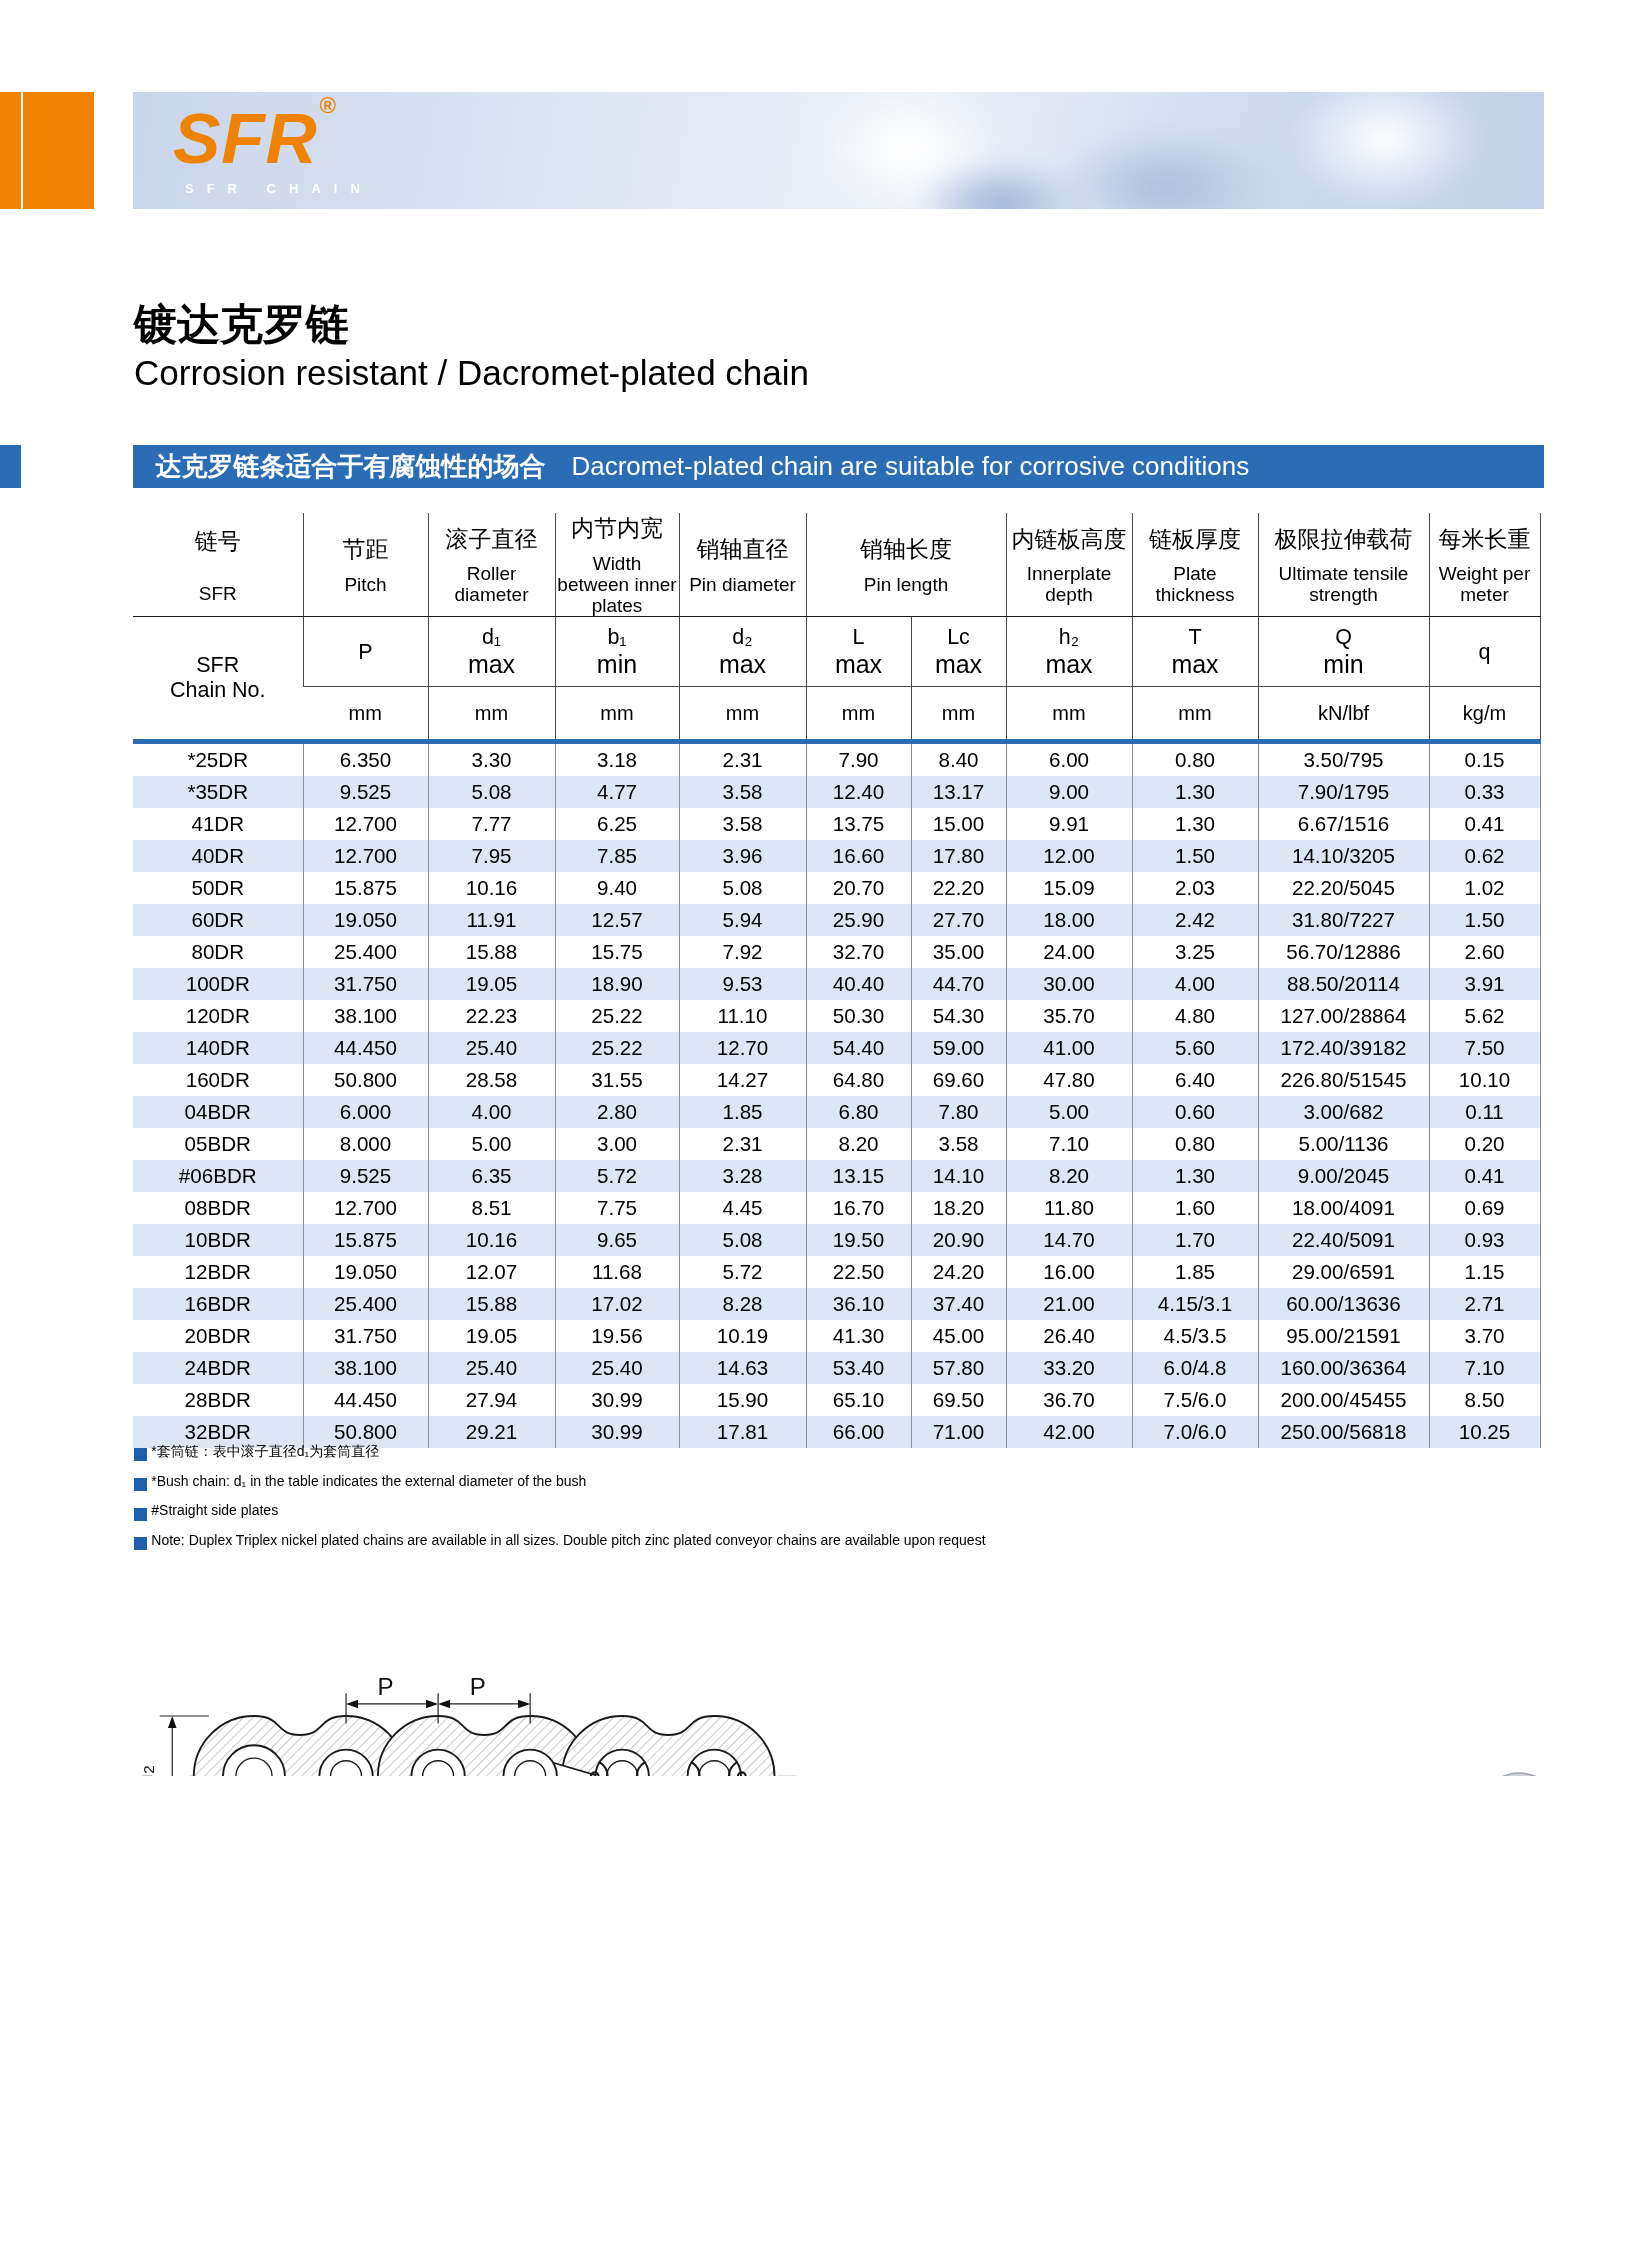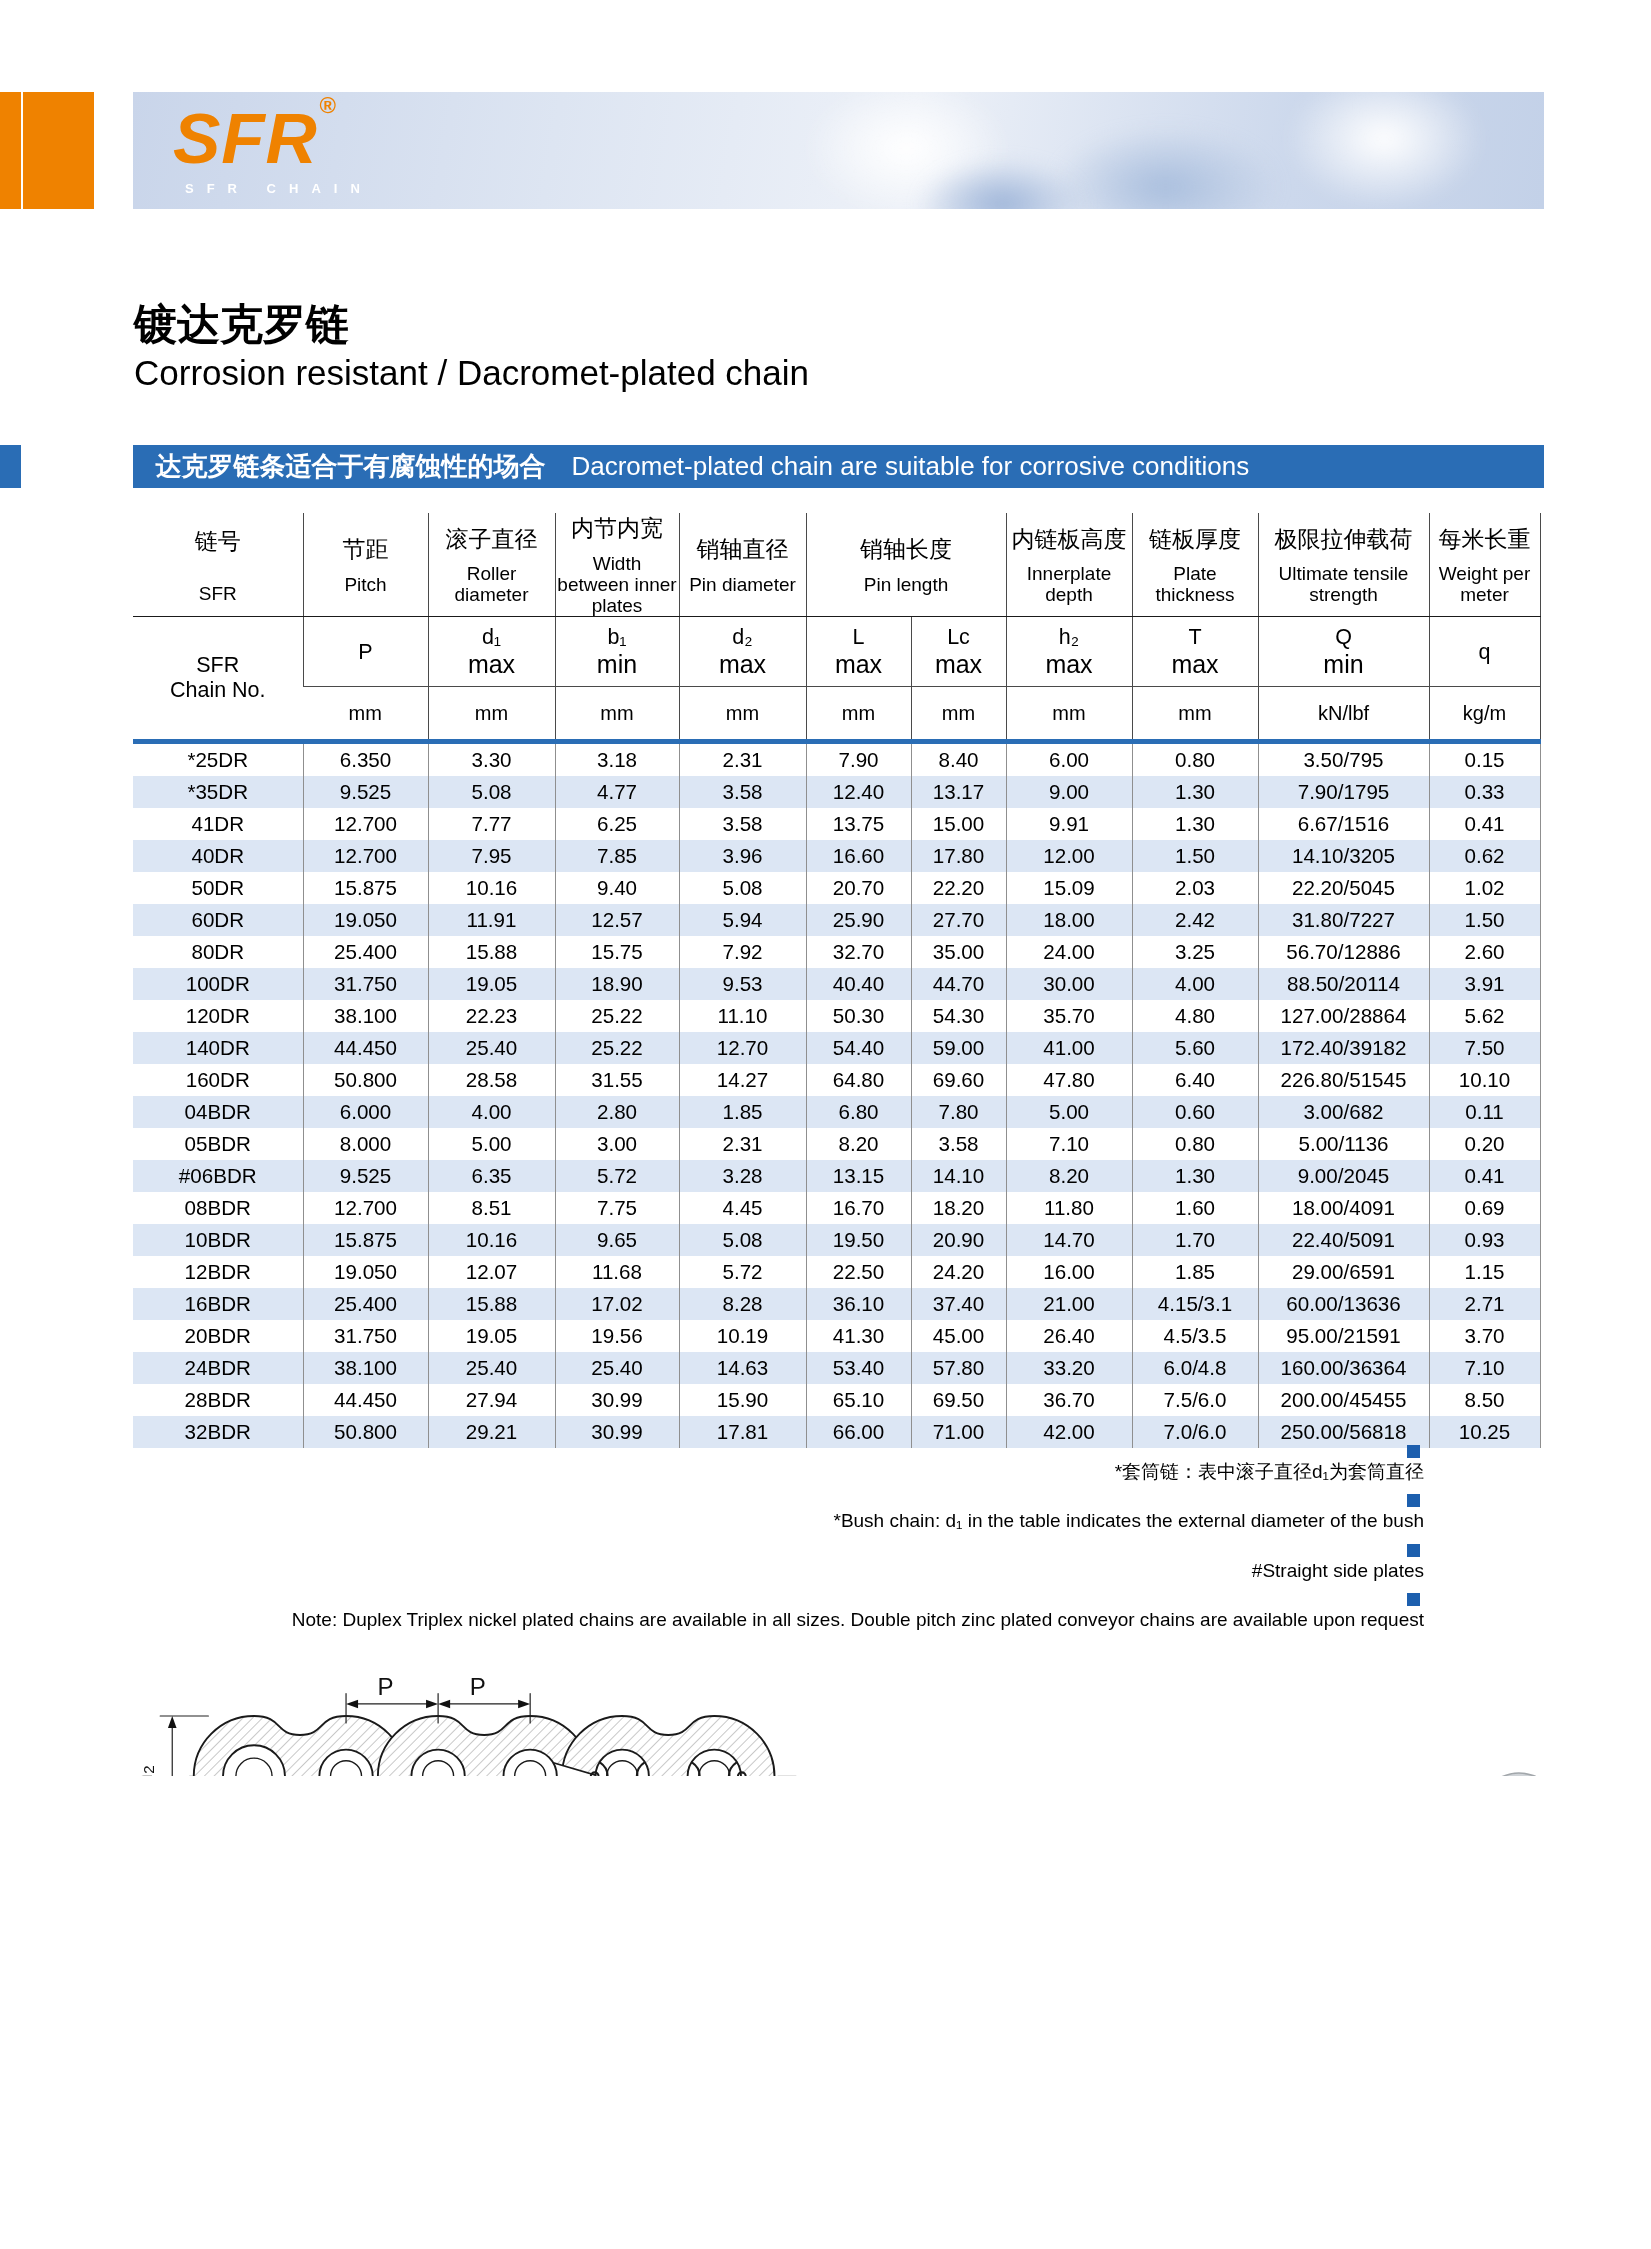--- a/index.html
+++ b/index.html
@@ -48,21 +48,21 @@
   .sub-label{white-space:pre-line;font-size:21.5px;line-height:1.2;}
   .qual{font-size:25px;text-align:center;}
   tbody td{height:32px;font-size:20.6px;border-left:0.9px solid #8f8f8f;}
   tbody tr td:first-child{border-left:none;}
   tbody td.last{border-right:0.9px solid #8f8f8f;}
   tbody tr:nth-child(even){background:var(--rowalt);}
   tbody tr.first td{border-top:5.2px solid var(--blue);}
 
   
   .footnotes{position:absolute;left:134px;top:1438px;width:1290px;}
-  .fn{display:flex;align-items:flex-end;font-size:19px;line-height:27px;margin-bottom:2.6px;flex-direction:column;}
+  .fn{display:flex;align-items:center;font-size:14px;line-height:27px;margin-bottom:2.6px;}
   .fn .bullet{flex:0 0 auto;width:13px;height:13px;background:#1d5fae;margin:6.9px 4.3px 0 0;}
   .fn.gap{margin-top:11.2px;}
 
   
   .techsvg{position:absolute;left:112px;top:1673px;}
   .chain3d{position:absolute;left:955px;top:1737px;}
   .dimtext{font-size:28px;fill:#111;font-family:"Liberation Sans","DejaVu Sans",sans-serif;}
 
   
   .footer-line-short{position:absolute;left:0;top:2132px;width:93px;height:1.7px;background:#8f8f8f;}

